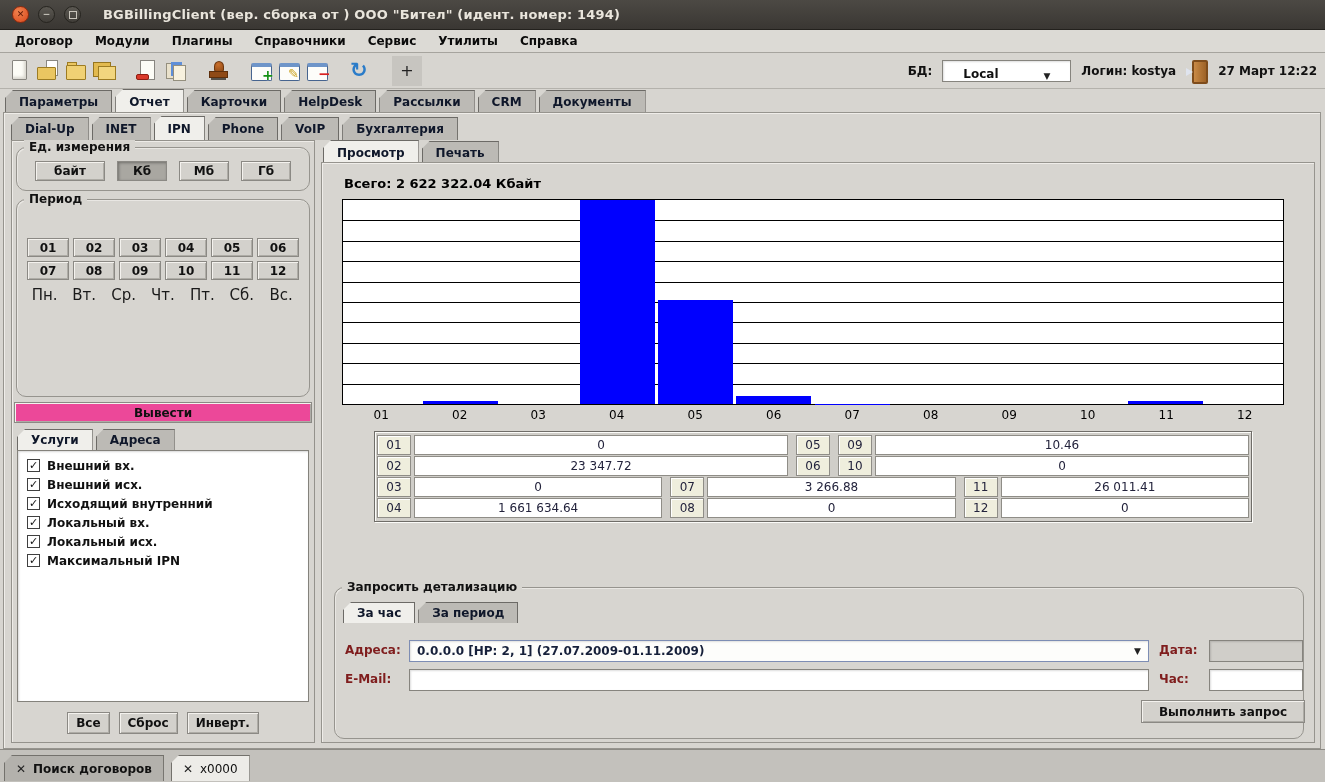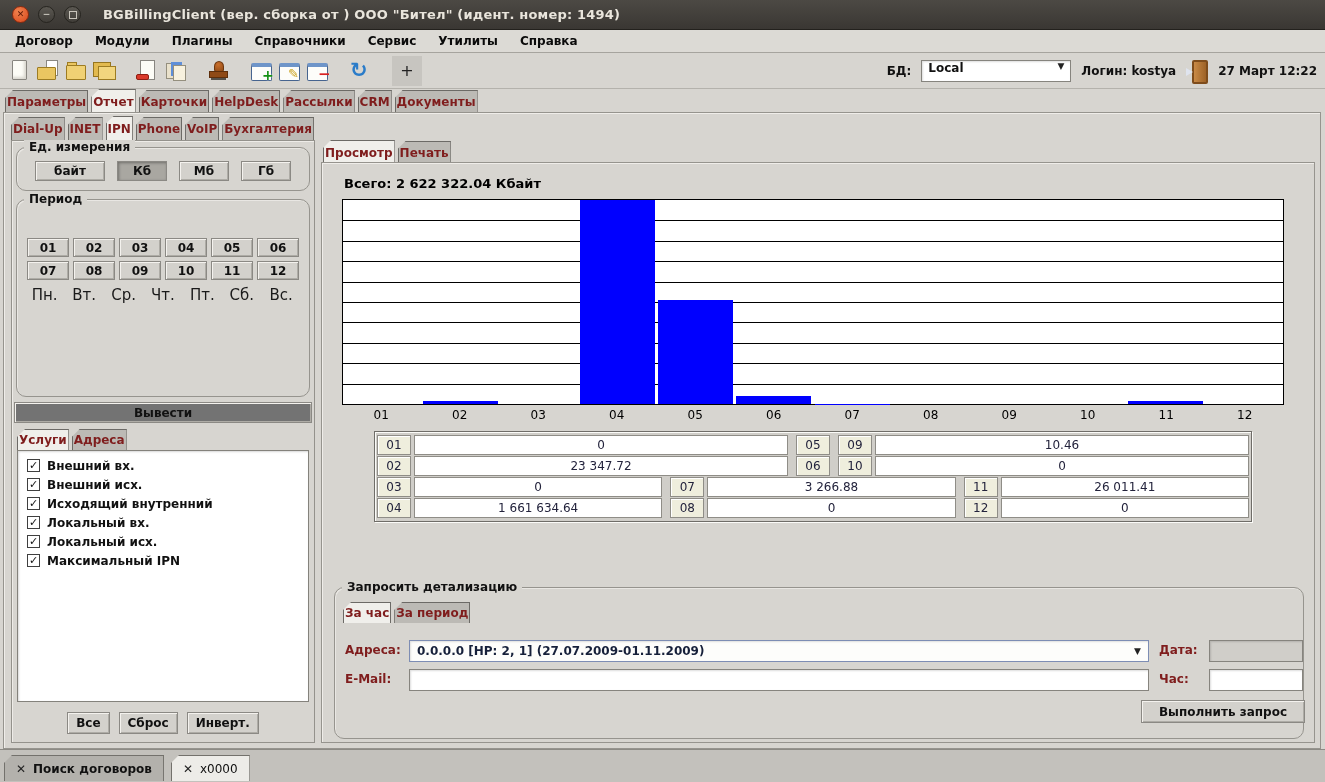--- a/index.html
+++ b/index.html
@@ -64,33 +64,33 @@
     font-size:14px;font-weight:bold;text-shadow:0 0 2px #fff}
   .icon-window-edit::after{content:"✎";position:absolute;left:12px;top:9px;color:#c9a01c;font-size:13px}
   .icon-window-remove::after{content:"−";position:absolute;left:14px;top:8px;color:#d92222;
     font-size:15px;font-weight:bold}
   .icon-refresh::before{content:"↻";position:absolute;left:3px;top:1px;color:#2a7cc9;
     font-size:21px;font-weight:bold}
   .plus-btn{width:30px;height:30px;margin-left:18px;background:#c7c5c0;display:flex;
     align-items:center;justify-content:center;font-size:16px;color:#222}
   .tb-right{position:absolute;right:8px;top:0;height:36px;display:flex;align-items:center;gap:10px}
   .tb-label{font-weight:bold}
-  .db-combo{width:150px;height:22px;background:#fff;border:1px solid #86847e;
-    box-shadow:inset 1px 1px 2px #00000022;display:flex;align-items:flex-start;padding:0 6px;
+  .db-combo{width:129px;height:22px;background:#fff;border:1px solid #86847e;
+    box-shadow:inset 1px 1px 2px #00000022;display:flex;align-items:flex-end;padding:0 20px;
     font-weight:bold;box-sizing:border-box}
   .combo-arrow{margin-left:auto;font-size:9px;color:#222}
   .icon-door{width:22px;height:26px;position:relative}
   .icon-door::before{content:"";position:absolute;left:6px;top:2px;width:12px;height:20px;
     background:linear-gradient(90deg,#c98a46,#9d6226);border:2px solid #7e4c1b;border-radius:2px}
   .icon-door::after{content:"";position:absolute;left:0;top:10px;width:0;height:0;
     border:4px solid transparent;border-left:7px solid #dfe4ee}
   
   .tabrow{display:flex;align-items:flex-end;gap:3px}
-  .tab{height:23px;padding:0 1px;display:flex;align-items:center;font-weight:bold;
-    background:#bcbab5;border:1px solid #6c6a66;border-bottom:none;color:#7f1d1d;
+  .tab{height:23px;padding:0 13px;display:flex;align-items:center;font-weight:bold;
+    background:#bcbab5;border:1px solid #6c6a66;border-bottom:none;color:#0f172a;
     clip-path:polygon(8px 0,100% 0,100% 100%,0 100%,0 8px);box-sizing:border-box}
   .tab.sel{background:#f0efeb;height:24px}
   
   .content-outer{position:absolute;left:3px;top:112px;width:1318px;height:637px;
     background:#d7d5d0;border:1px solid #96948e;box-shadow:inset 1px 1px 0 #efede9;box-sizing:border-box}
   .module-tabs{position:absolute;left:7px;top:3px}
   
   .left-panel{position:absolute;left:7px;top:27px;width:304px;height:603px;background:#d7d5d0;
     border:1px solid #94928c;box-shadow:inset 1px 1px 0 #eeece8;box-sizing:border-box}
   .groupbox{position:absolute;border:1px solid #96948e;border-radius:10px;
@@ -106,21 +106,21 @@
   .pbtn.white{background:#fcfcf9}
   .w70{width:70px}.w50{width:50px}
   .gb-period{left:4px;top:58px;width:292px;height:196px}
   .years-row{position:absolute;left:0;right:0;top:11px;display:flex;justify-content:center;gap:5px}
   .ybtn{width:63px;height:21px}
   .months{position:absolute;left:6px;top:38px;width:280px;display:flex;flex-wrap:wrap;gap:4px;
     justify-content:center}
   .mbtn{width:42px;height:19px}
   .weekdays{position:absolute;left:8px;top:86px;width:276px;display:flex}
   .wd{flex:1;text-align:center;font-size:15px;font-weight:normal;color:#1a1a1a}
-  .render-btn{position:absolute;left:2px;top:261px;width:298px;height:21px;background:#737373;
+  .render-btn{position:absolute;left:2px;top:261px;width:298px;height:21px;background:#ec4899;
     border:1px solid #8b8984;box-shadow:inset 1px 1px 0 #f4f2ee,inset -1px -1px 0 #aeaca6;
     display:flex;align-items:center;justify-content:center;font-weight:bold;box-sizing:border-box}
   .filter-tabs{position:absolute;left:5px;top:288px}
   .filter-tabs .tab{height:21px}
   .svc-list{position:absolute;left:5px;top:309px;width:292px;height:252px;background:#fff;
     border:1px solid #84827c;box-shadow:inset 1px 1px 2px #00000028;box-sizing:border-box;
     padding:5px 0;overflow:hidden}
   .svc-item{display:flex;align-items:center;gap:7px;padding:1px 9px;height:17px}
   .cb{width:13px;height:13px;background:#fff;border:1px solid #3f3f3f;flex:0 0 auto;
     display:flex;align-items:center;justify-content:center;font-size:11px;font-weight:bold;

